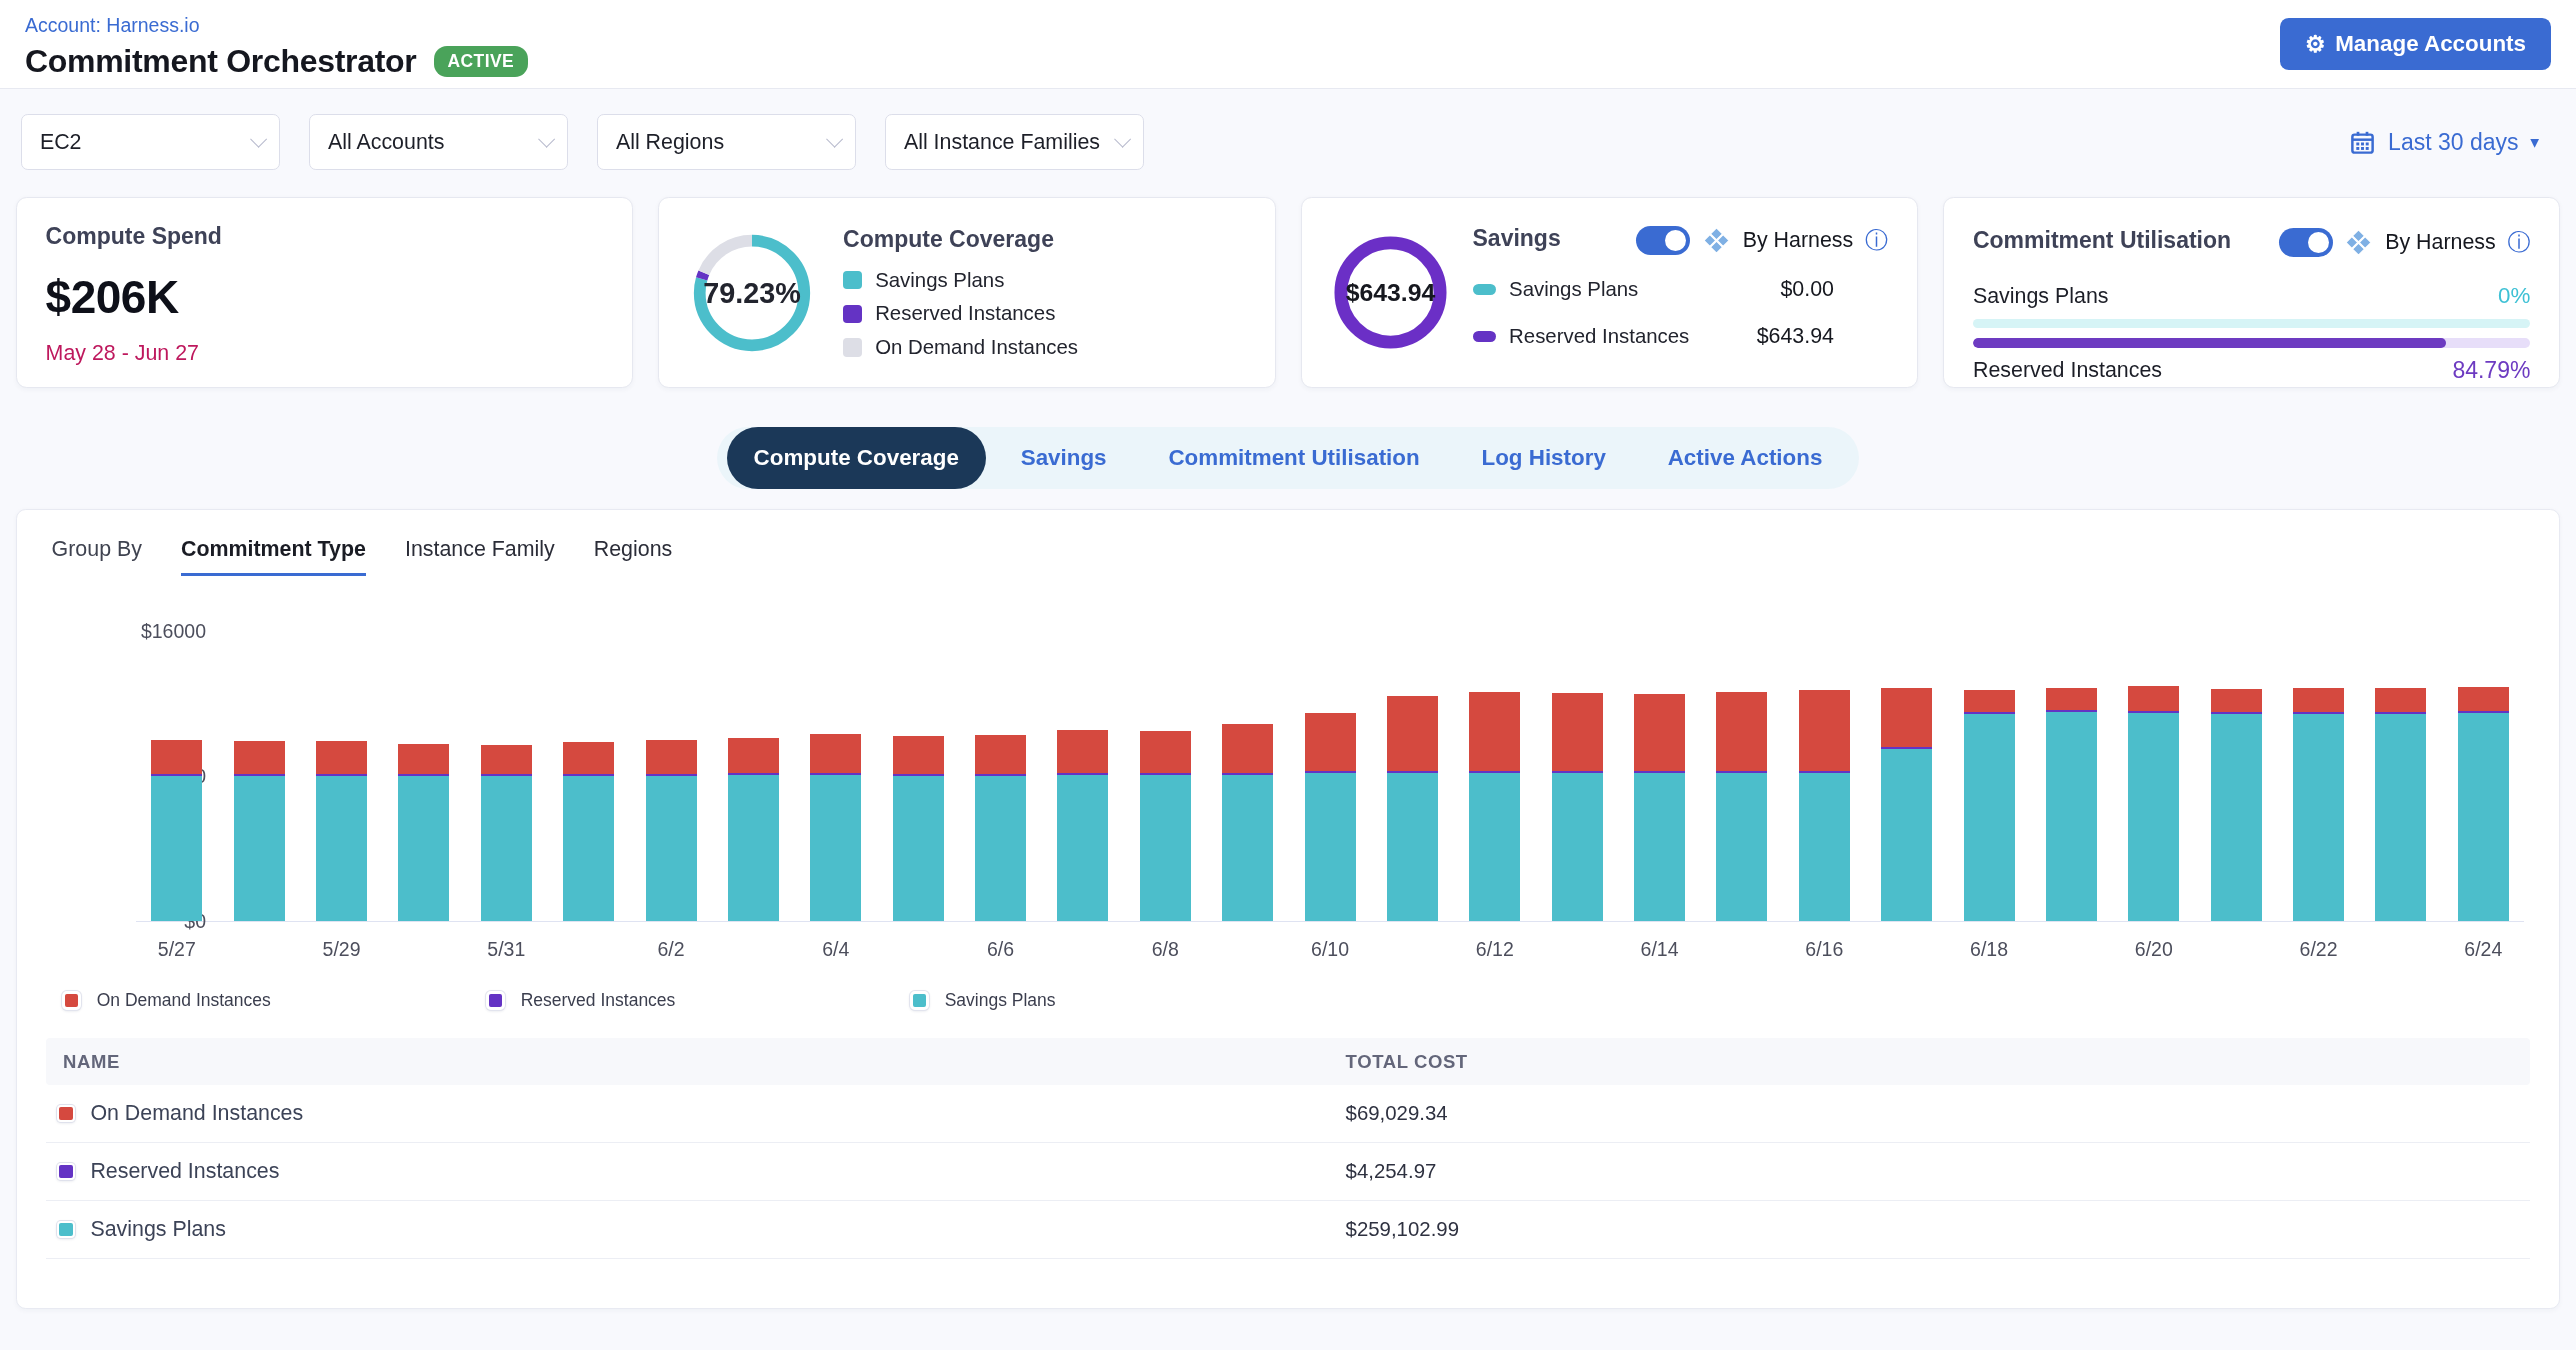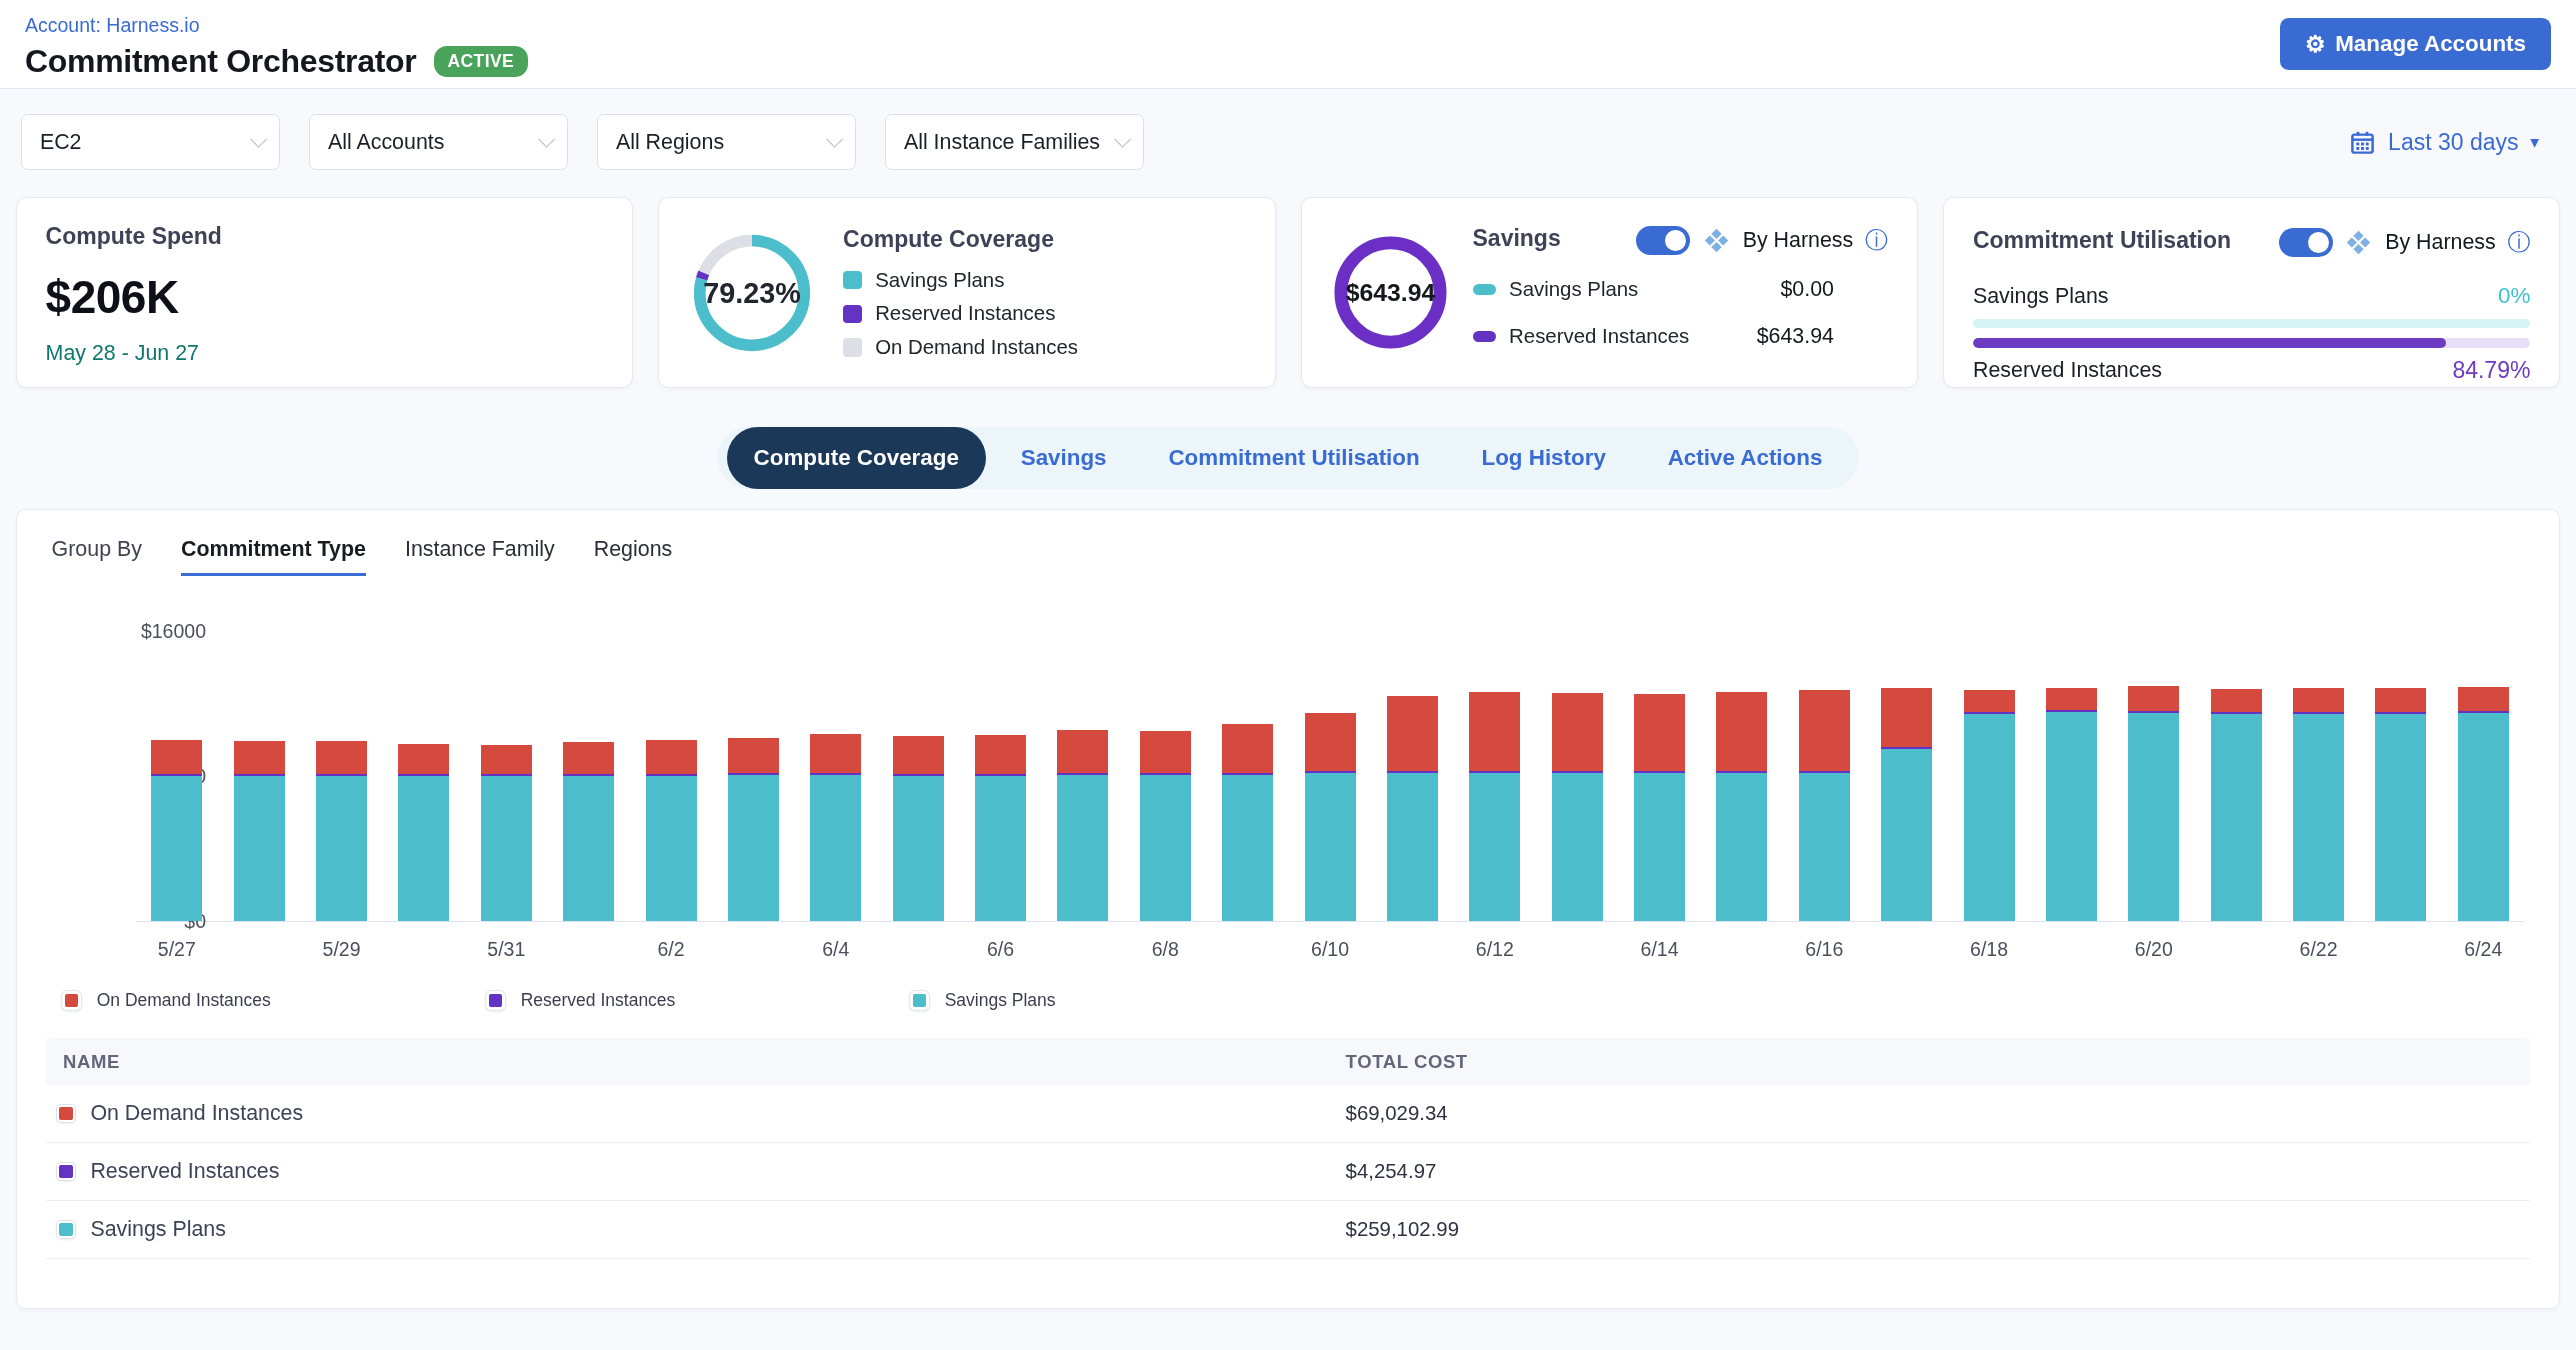--- a/index.html
+++ b/index.html
@@ -44,21 +44,21 @@
   .caret { font-size:17.5px; }
   
   .cards { display:flex; gap:25px; padding:0 15.6px; }
   .card {
     flex:1; background:#fff; border:1.9px solid #e6e8f0; border-radius:10.7px;
     padding:25px 29px; height:191px; box-shadow:0 1.9px 4.9px rgba(30,40,80,.04);
     position:relative;
   }
   .card-title { font-size:23px; font-weight:bold; color:#3e4257; }
   .big-value { font-size:46px; font-weight:bold; color:#0e1019; margin:19.5px 0 17.5px 0; letter-spacing:-0.5px;}
-  .period { font-size:21.4px; color:#0f766e; }
+  .period { font-size:21.4px; color:#be185d; }
   .card-flex { display:flex; align-items:center; gap:27px; height:100%; }
   .cc-legend { display:flex; flex-direction:column; gap:10.7px; margin-top:15.6px;}
   .cc-item { display:flex; align-items:center; gap:13.6px; font-size:20.4px; color:#22242e;}
   .sw { width:18.5px; height:18.5px; border-radius:3.9px; }
   .donut-label { font-size:27px; font-weight:bold; fill:#22242e; }
   .ring-label { font-size:25px; font-weight:bold; fill:#16181f; }
   .sv-col { flex:1; display:flex; flex-direction:column; height:100%; padding:1.9px 0; }
   .sv-top { display:flex; align-items:flex-start; }
   .sv-top .card-title { flex:1; }
   .toggle-group { display:flex; align-items:center; gap:11.7px; }

